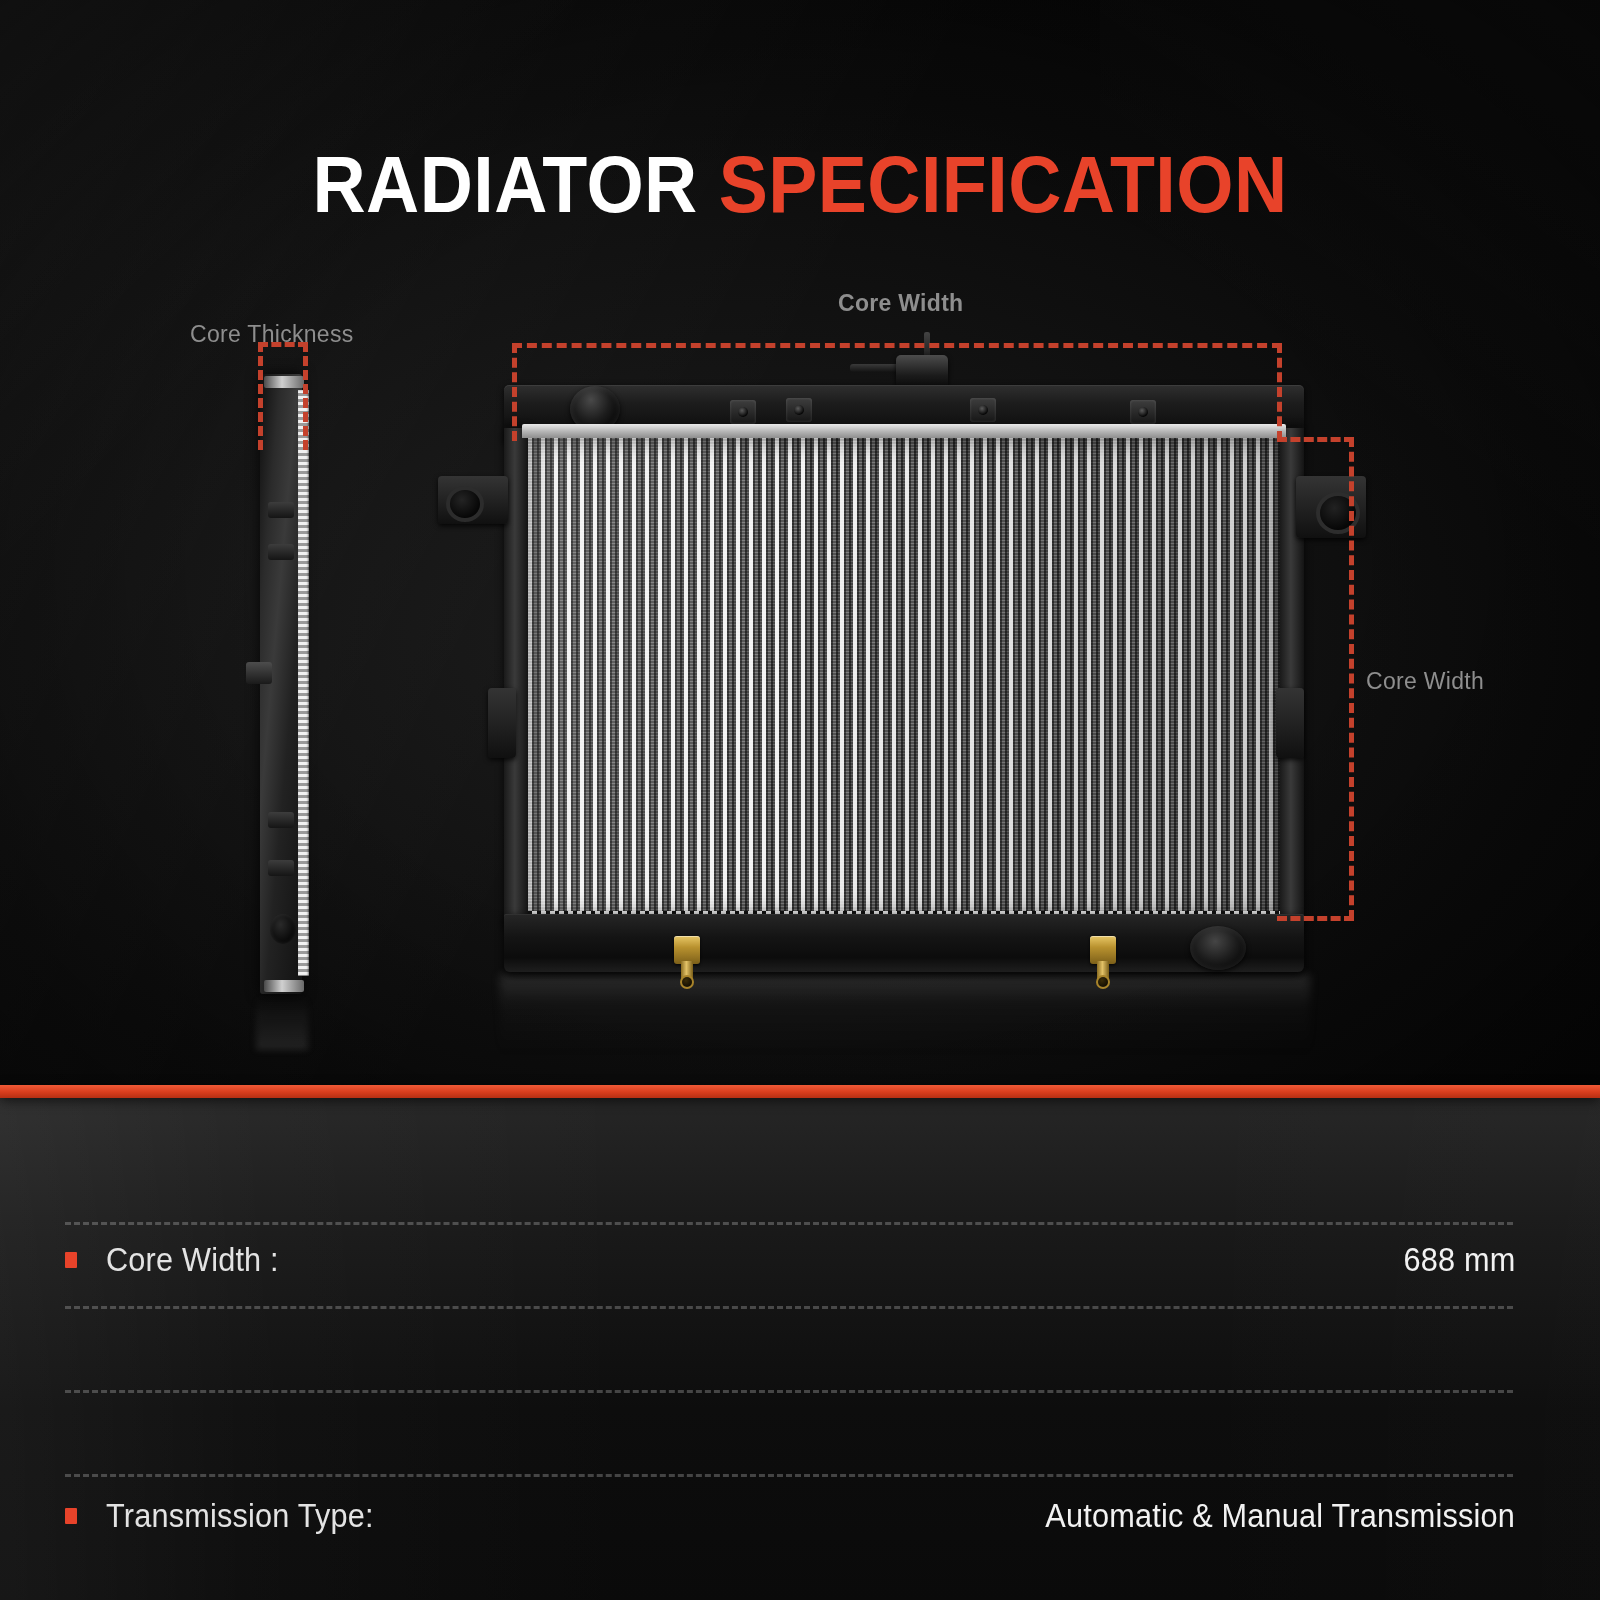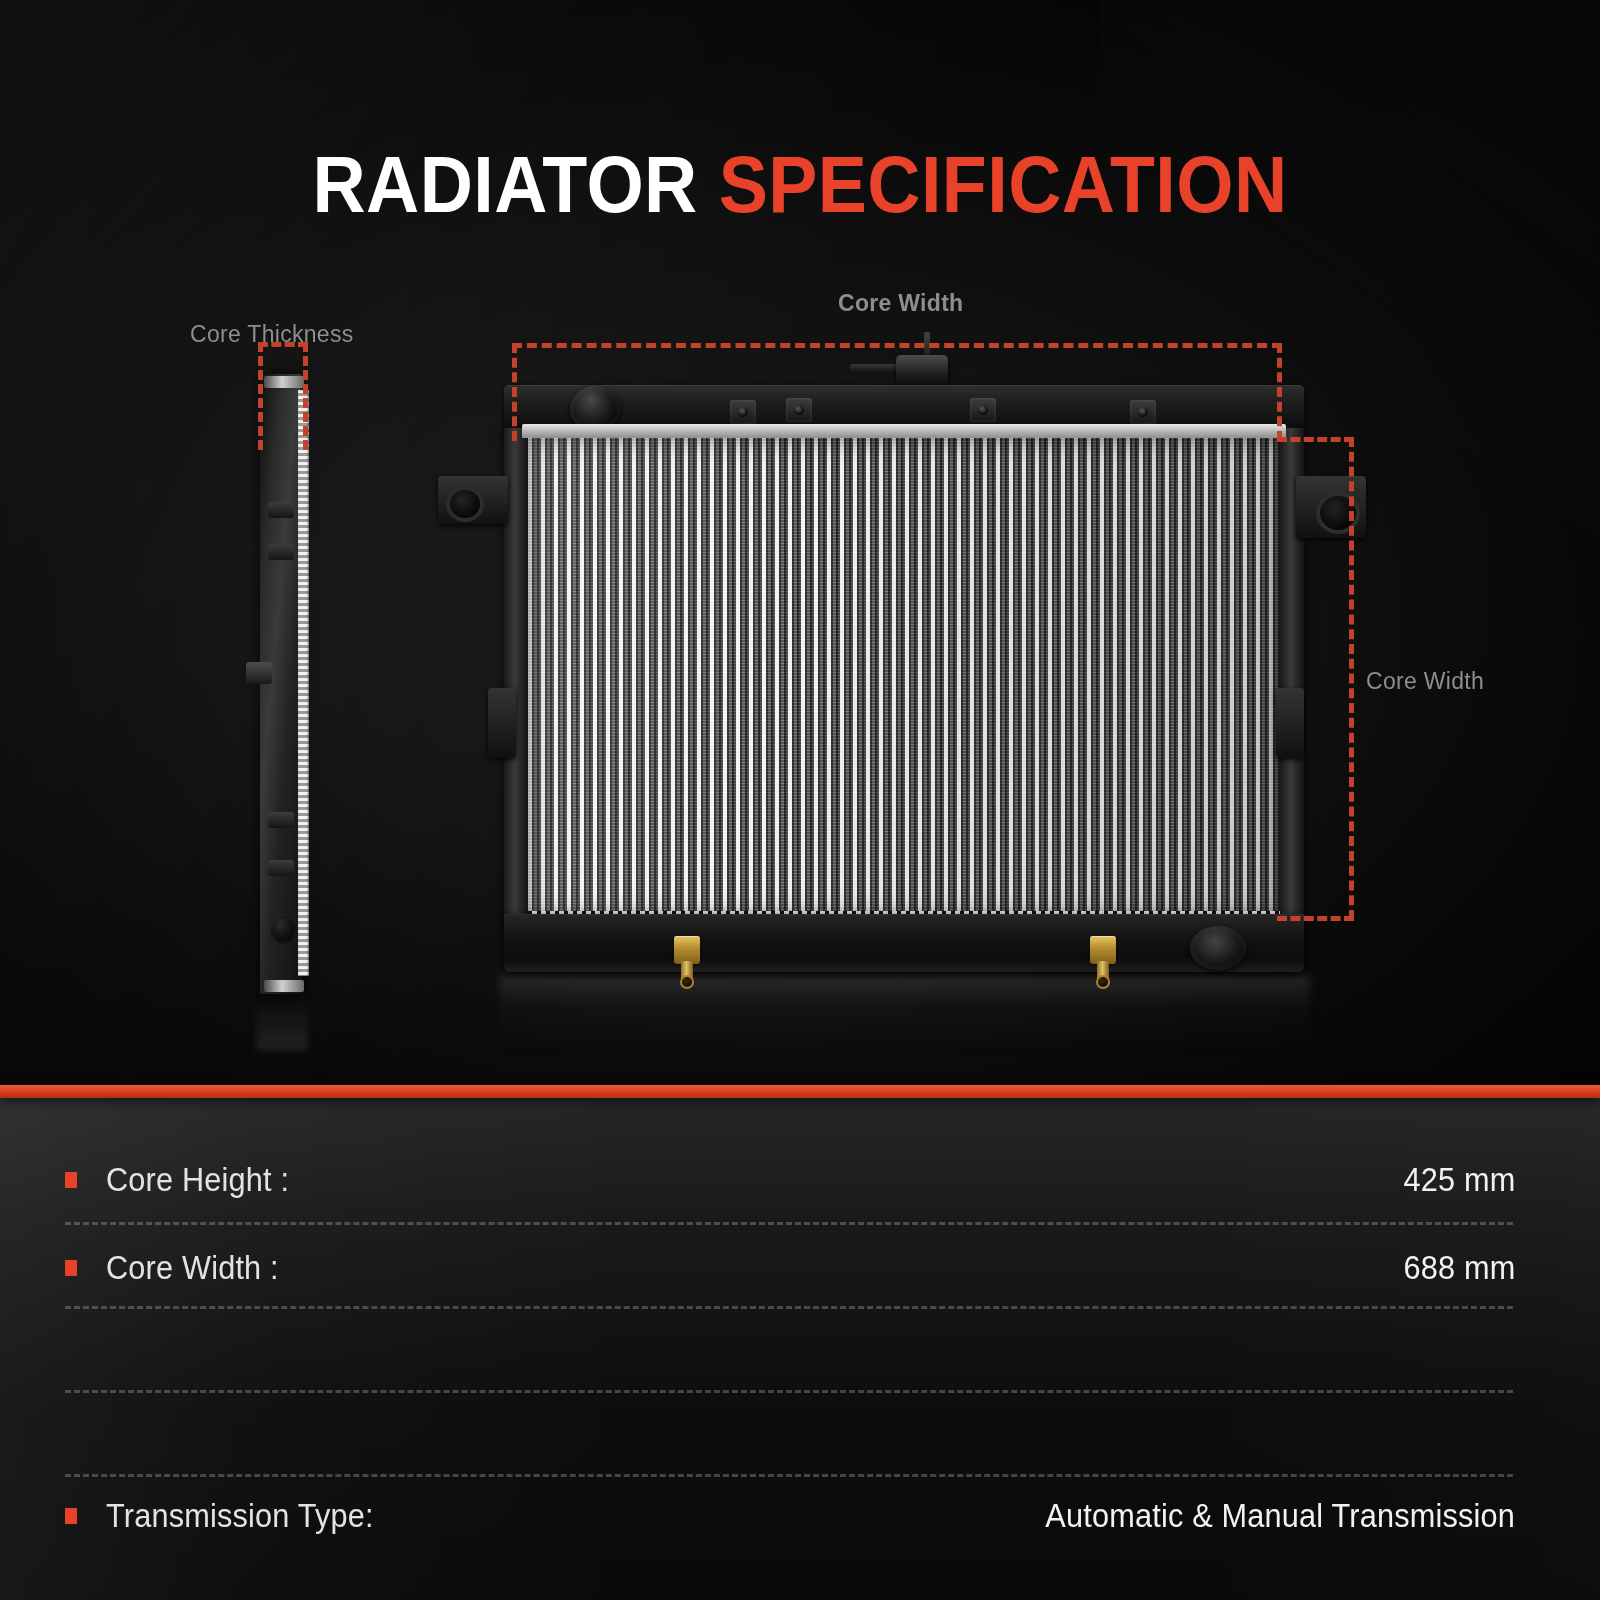--- a/index.html
+++ b/index.html
@@ -406,28 +406,23 @@
     <div class="bracket" id="brk-r1"></div>
     <div class="bracket" id="brk-l2"></div>
     <div class="bracket" id="brk-r2"></div>
   </div>
 </div>
 
 <div id="divider"></div>
 
 <div id="spec">
 
-  <div class="spec-row" style="top:40px">
-    <span class="bullet"></span>
-    <span class="spec-label">Core Height :</span>
-    <span class="spec-value">425 mm</span>
-  </div>
   <div class="spec-sep" style="top:124px"></div>
 
-  <div class="spec-row" style="top:128px">
+  <div class="spec-row" style="top:120px">
     <span class="bullet"></span>
     <span class="spec-label">Core Width :</span>
     <span class="spec-value">688 mm</span>
   </div>
   <div class="spec-sep" style="top:208px"></div>
 
   <div class="spec-sep" style="top:292px"></div>
 
   <div class="spec-sep" style="top:376px"></div>
 

